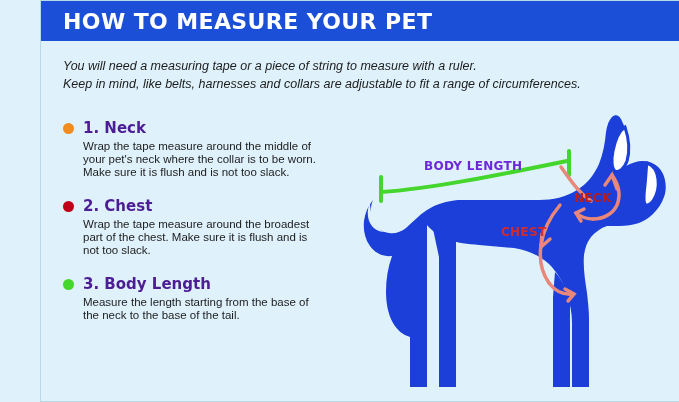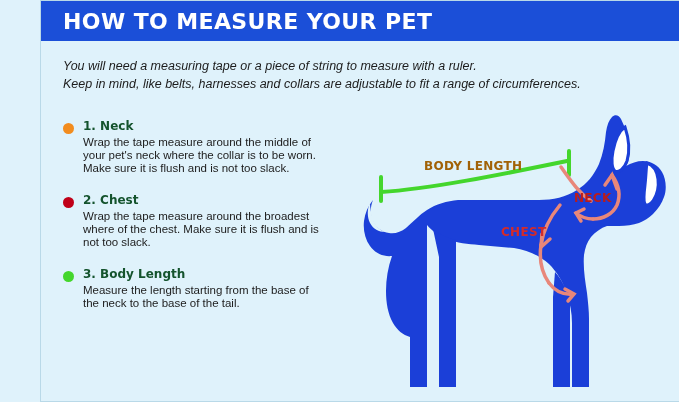--- a/index.html
+++ b/index.html
@@ -71,23 +71,23 @@
   }
   .bullet {
     position: absolute;
     left: 0;
     top: 4px;
     width: 11px;
     height: 11px;
     border-radius: 50%;
   }
   .step-title {
-    font-size: 12px;
+    font-size: 15px;
     font-weight: bold;
-    color: #14532d;
+    color: #4c1d95;
     margin-bottom: 3px;
     font-family: "DejaVu Sans", sans-serif;
   }
   .step-body {
     font-size: 11.5px;
     line-height: 13px;
     color: #1c1c1c;
   }
   
   #illustration {
@@ -106,21 +106,21 @@
     position: absolute;
     font-size: 12px;
     font-weight: bold;
     letter-spacing: 0.3px;
     white-space: nowrap;
     font-family: "DejaVu Sans", sans-serif;
   }
   #label-body-length {
     left: 95px;
     top: 62px;
-    color: #a16207;
+    color: #6d28d9;
   }
   #label-neck {
     left: 245px;
     top: 94px;
     color: #b91c1c;
   }
   #label-chest {
     left: 172px;
     top: 128px;
     color: #d32b2b;
@@ -144,21 +144,21 @@
 
     <div class="step">
       <span class="bullet" style="background:#f28c1e"></span>
       <div class="step-title">1. Neck</div>
       <div class="step-body">Wrap the tape measure around the middle of your pet's neck where the collar is to be worn. Make sure it is flush and is not too slack.</div>
     </div>
 
     <div class="step">
       <span class="bullet" style="background:#c00018"></span>
       <div class="step-title">2. Chest</div>
-      <div class="step-body">Wrap the tape measure around the broadest where of the chest. Make sure it is flush and is not too slack.</div>
+      <div class="step-body">Wrap the tape measure around the broadest part of the chest. Make sure it is flush and is not too slack.</div>
     </div>
 
     <div class="step">
       <span class="bullet" style="background:#44d62c"></span>
       <div class="step-title">3. Body Length</div>
       <div class="step-body">Measure the length starting from the base of the neck to the base of the tail.</div>
     </div>
 
   </div>
 

